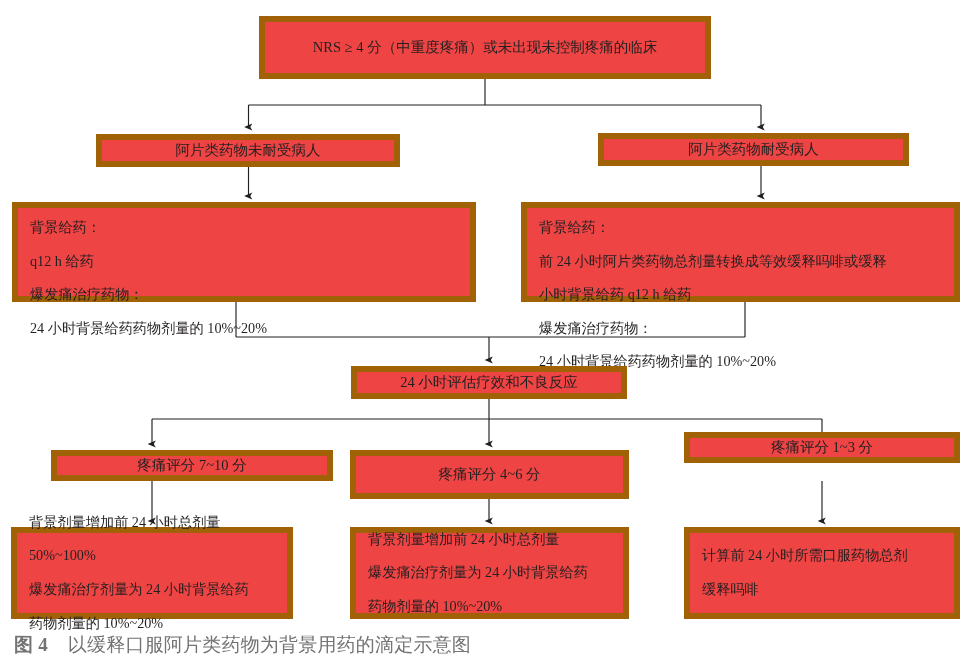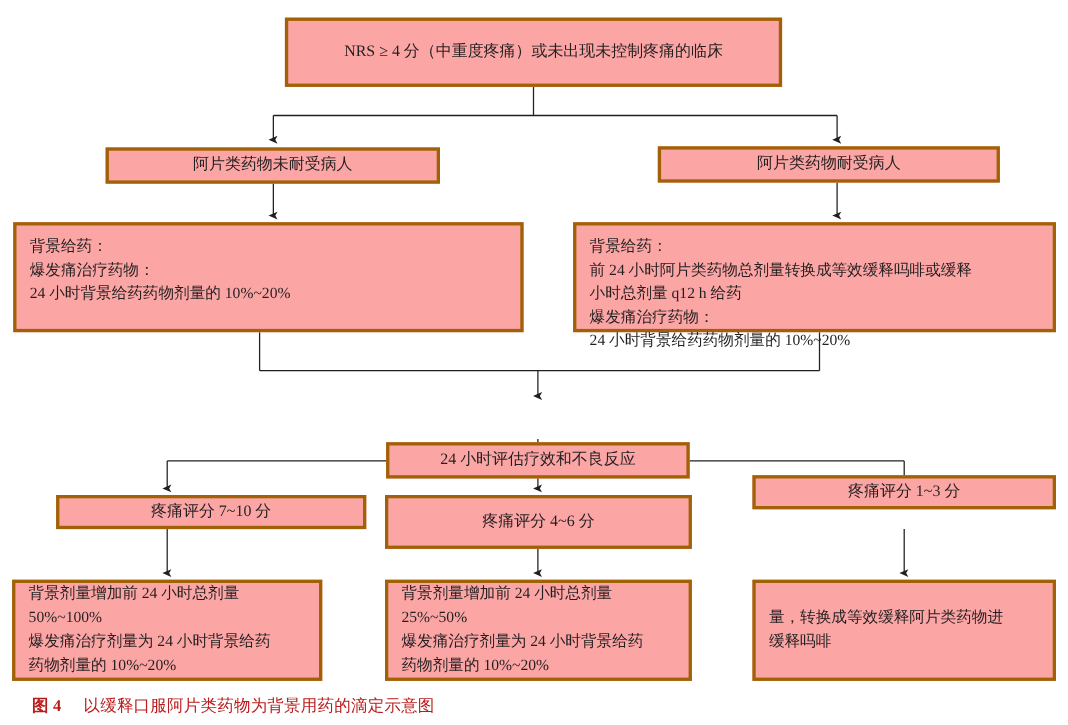--- a/index.html
+++ b/index.html
@@ -20,22 +20,22 @@
     position: absolute;
     left: 0;
     top: 0;
     width: 971px;
     height: 659px;
   }
 
   .box {
     position: absolute;
     box-sizing: border-box;
-    border: 3px solid #a16207;
-    background: #fca5a5;
+    border: 6px solid #a16207;
+    background: #ef4444;
     color: #231f20;
     z-index: 2;
   }
 
   
   .box.center {
     display: flex;
     align-items: center;
     justify-content: center;
     text-align: center;
@@ -43,49 +43,50 @@
   }
 
   
   .box.left {
     display: flex;
     flex-direction: column;
     justify-content: center;
     text-align: left;
     padding: 6px 10px 6px 12px;
     line-height: 1.52;
+    gap: 12px;
   }
   .box.left.topalign {
     justify-content: flex-start;
     padding-top: 9px;
   }
 
   .line { white-space: pre-wrap; }
 
   
   #box-root      { left: 259px; top: 16px;  width: 452px; height: 63px;  font-size: 14.5px; }
   #box-naive     { left: 96px;  top: 134px; width: 304px; height: 33px;  font-size: 14.5px; }
   #box-tolerant  { left: 598px; top: 133px; width: 311px; height: 33px;  font-size: 14.5px; text-align: right; }
   #box-naive-rx  { left: 12px;  top: 202px; width: 464px; height: 100px; font-size: 14.2px; }
   #box-tol-rx    { left: 521px; top: 202px; width: 439px; height: 100px; font-size: 14.2px; }
-  #box-assess    { left: 351px; top: 366px; width: 276px; height: 33px;  font-size: 14.5px; margin-top: 36px; }
+  #box-assess    { left: 351px; top: 366px; width: 276px; height: 33px;  font-size: 14.5px; }
   #box-score-7   { left: 11px;  top: 450px; width: 282px; height: 31px;  font-size: 14.5px; margin-left: 40px; }
   #box-score-4   { left: 350px; top: 450px; width: 279px; height: 49px;  font-size: 14.5px; }
   #box-score-1   { left: 684px; top: 432px; width: 276px; height: 31px;  font-size: 14.5px; }
   #box-plan-7    { left: 11px;  top: 527px; width: 282px; height: 92px;  font-size: 14.2px; }
   #box-plan-4    { left: 350px; top: 527px; width: 279px; height: 92px;  font-size: 14.2px; }
   #box-plan-1    { left: 684px; top: 527px; width: 276px; height: 92px;  font-size: 14.2px; }
 
   
   #caption {
     position: absolute;
-    left: 29px;
+    left: 14px;
     top: 632px;
-    font-size: 15px;
-    color: #b91c1c;
+    font-size: 19px;
+    color: #737373;
     white-space: nowrap;
     letter-spacing: 0.2px;
   }
   #caption .cap-num {
     font-weight: bold;
     margin-right: 20px;
   }
 </style>
 </head>
 <body>
@@ -133,28 +134,29 @@
 <div class="box center" id="box-naive">
   <span class="line">阿片类药物未耐受病人</span>
 </div>
 
 <div class="box center" id="box-tolerant">
   <span class="line">阿片类药物耐受病人</span>
 </div>
 
 <div class="box left topalign" id="box-naive-rx">
   <div class="line">背景给药：</div>
+  <div class="line">q12 h 给药</div>
   <div class="line">爆发痛治疗药物：</div>
   <div class="line">24 小时背景给药药物剂量的 10%~20%</div>
 </div>
 
 <div class="box left topalign" id="box-tol-rx">
   <div class="line">背景给药：</div>
   <div class="line">前 24 小时阿片类药物总剂量转换成等效缓释吗啡或缓释</div>
-  <div class="line">小时总剂量 q12 h 给药</div>
+  <div class="line">小时背景给药 q12 h 给药</div>
   <div class="line">爆发痛治疗药物：</div>
   <div class="line">24 小时背景给药药物剂量的 10%~20%</div>
 </div>
 
 <div class="box center" id="box-assess">
   <span class="line">24 小时评估疗效和不良反应</span>
 </div>
 
 <div class="box center" id="box-score-7">
   <span class="line">疼痛评分 7~10 分</span>
@@ -170,25 +172,24 @@
 
 <div class="box left" id="box-plan-7">
   <div class="line">背景剂量增加前 24 小时总剂量</div>
   <div class="line">50%~100%</div>
   <div class="line">爆发痛治疗剂量为 24 小时背景给药</div>
   <div class="line">药物剂量的 10%~20%</div>
 </div>
 
 <div class="box left" id="box-plan-4">
   <div class="line">背景剂量增加前 24 小时总剂量</div>
-  <div class="line">25%~50%</div>
   <div class="line">爆发痛治疗剂量为 24 小时背景给药</div>
   <div class="line">药物剂量的 10%~20%</div>
 </div>
 
 <div class="box left" id="box-plan-1">
-  <div class="line">量，转换成等效缓释阿片类药物进</div>
+  <div class="line">计算前 24 小时所需口服药物总剂</div>
   <div class="line">缓释吗啡</div>
 </div>
 
 <div id="caption">
   <span class="cap-num">图 4</span><span>以缓释口服阿片类药物为背景用药的滴定示意图</span>
 </div>
 
 </body></html>

